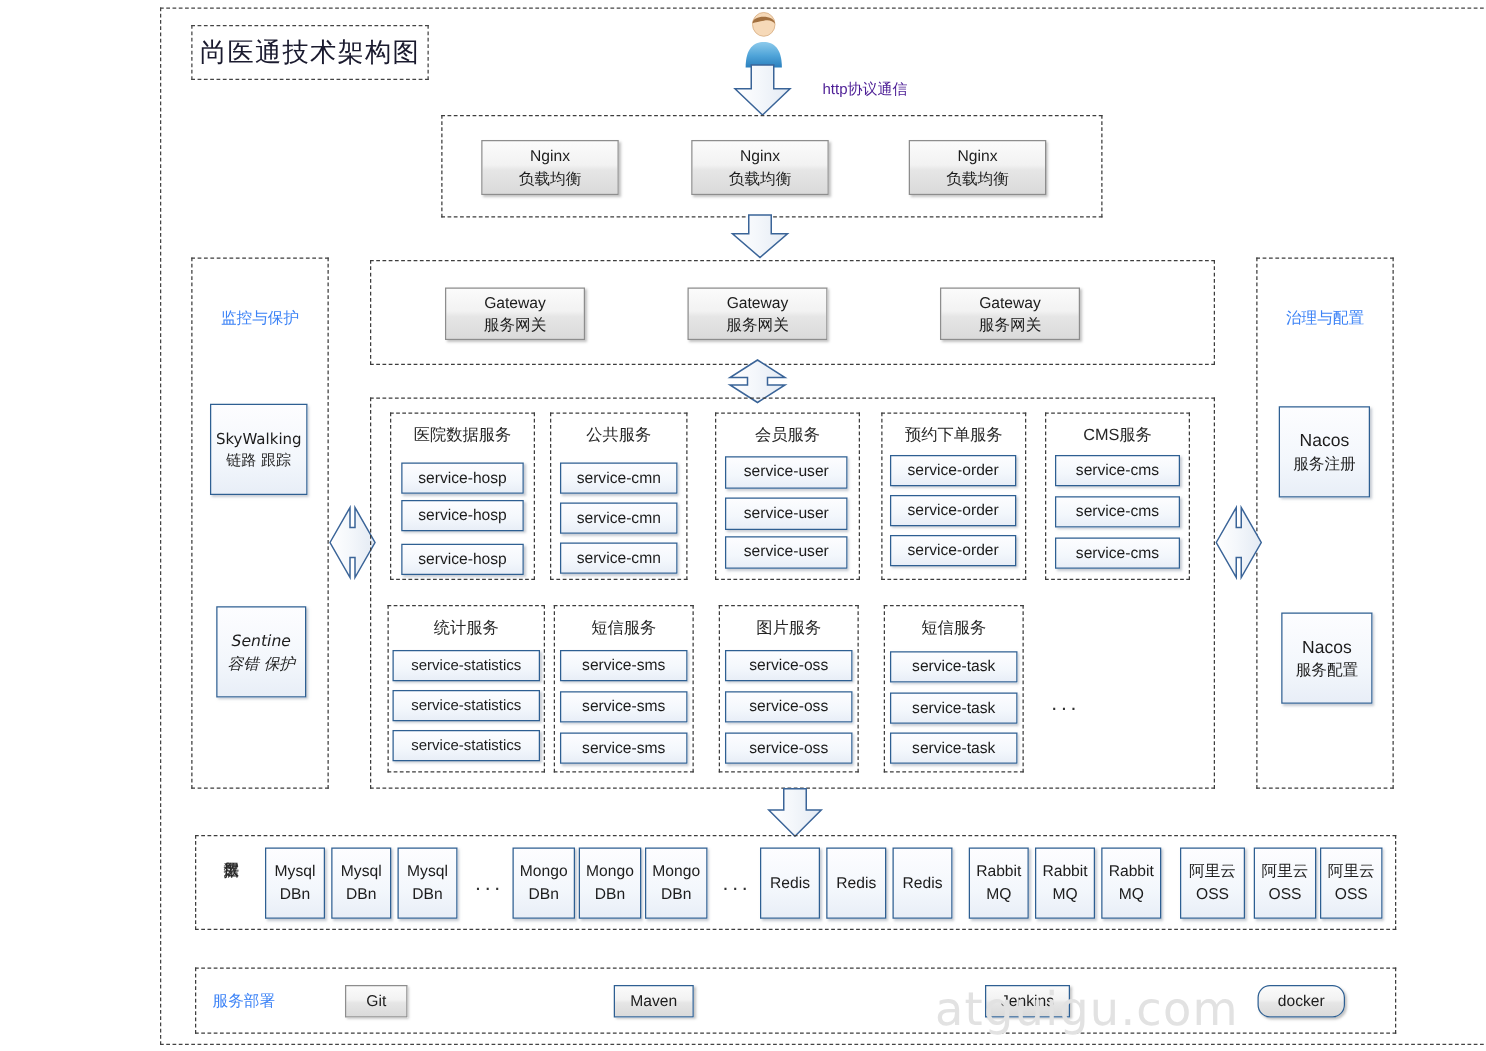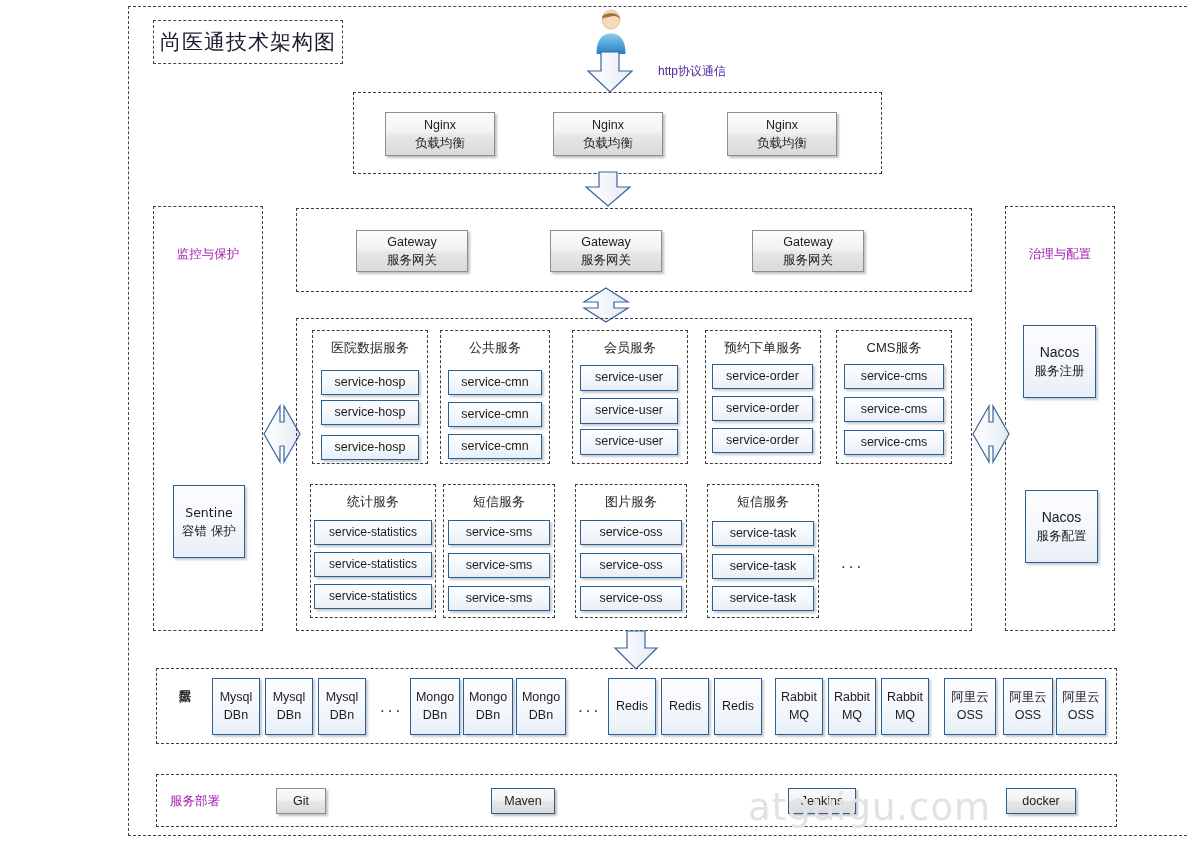--- a/index.html
+++ b/index.html
@@ -59,21 +59,21 @@
   }
 
   
   .group{border:1px dashed #3d3d3d;background:transparent;}
   .group-title{
     position:absolute;left:0;right:0;top:8px;text-align:center;
     font-size:13px;color:#262626;
   }
 
   
-  .side-label{font-size:12.5px;color:#a21caf;}
+  .side-label{font-size:12.5px;color:#3b82f6;}
 
   
   svg.arrow{position:absolute;overflow:visible;}
   .arw-fill{fill:url(#agrad);stroke:#3a6498;stroke-width:1.2;}
 
   
   .ellipsis{
     font-size:17px;color:#333;letter-spacing:3px;
   }
 
@@ -169,21 +169,25 @@
     <span>Gateway</span>
     <span>服务网关</span>
   </div>
 
   <svg class="arrow" style="left:530px;top:288px;" width="56" height="34">
     <polygon class="arw-fill" fill="url(#agradv)" points="28,0 50,14 36,14 36,20 50,20 28,34 6,20 20,20 20,14 6,14"></polygon>
   </svg>
 
   <div class="abs group" style="left:105px;top:206px;width:110px;height:425px;"></div>
   <div class="abs side-label ctr" style="left:105px;top:245px;width:110px;height:18px;">监控与保护</div>
-  <div class="abs bluebox ctr col" style="left:125px;top:485px;width:72px;height:73px;font-family:'DejaVu Sans',sans-serif;font-size:12.5px;">
+  <div class="abs bluebox ctr col" style="left:120px;top:323px;width:78px;height:73px;font-family:'DejaVu Sans',sans-serif;font-size:12px;">
+    <span>SkyWalking</span>
+    <span>链路 跟踪</span>
+  </div>
+  <div class="abs bluebox ctr col" style="left:125px;top:485px;width:72px;height:73px;font-family:'DejaVu Sans',sans-serif;font-size:12.5px;font-style:italic;">
     <span>Sentine</span>
     <span>容错 保护</span>
   </div>
 
   <svg class="arrow" style="left:216px;top:400px;" width="36" height="68">
     <polygon class="arw-fill" fill="url(#agrad)" points="0,34 16,6 16,22 20,22 20,6 36,34 20,62 20,46 16,46 16,62"></polygon>
   </svg>
 
   <div class="abs group" style="left:957px;top:206px;width:110px;height:425px;"></div>
   <div class="abs side-label ctr" style="left:957px;top:245px;width:110px;height:18px;">治理与配置</div>
@@ -395,19 +399,19 @@
   <div class="abs side-label" style="left:122px;top:793px;">服务部署</div>
   <div class="abs greybox ctr" style="left:228px;top:788px;width:50px;height:26px;">
       <span>Git</span>
     </div>
   <div class="abs greybox ctr" style="left:443px;top:788px;width:64px;height:26px;border-color:#2e5f92;">
       <span>Maven</span>
     </div>
   <div class="abs greybox ctr" style="left:740px;top:788px;width:68px;height:26px;border-color:#2e5f92;">
       <span>Jenkins</span>
     </div>
-  <div class="abs greybox ctr" style="left:958px;top:788px;width:70px;height:26px;border-color:#2e5f92;">
+  <div class="abs greybox ctr" style="left:958px;top:788px;width:70px;height:26px;border-color:#2e5f92;border-radius:10px;">
       <span>docker</span>
     </div>
 
   <div class="abs" id="watermark">atguigu.com</div>
 
 </div>
 
 </body></html>

